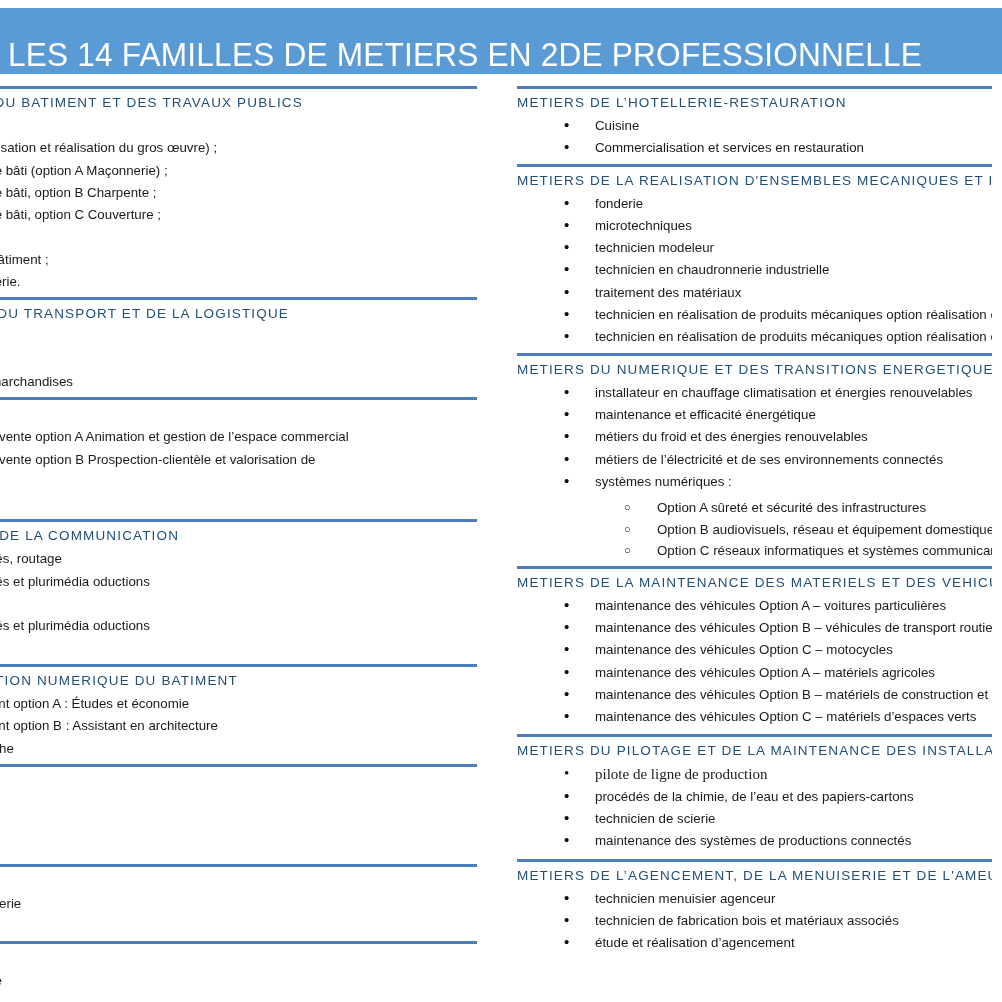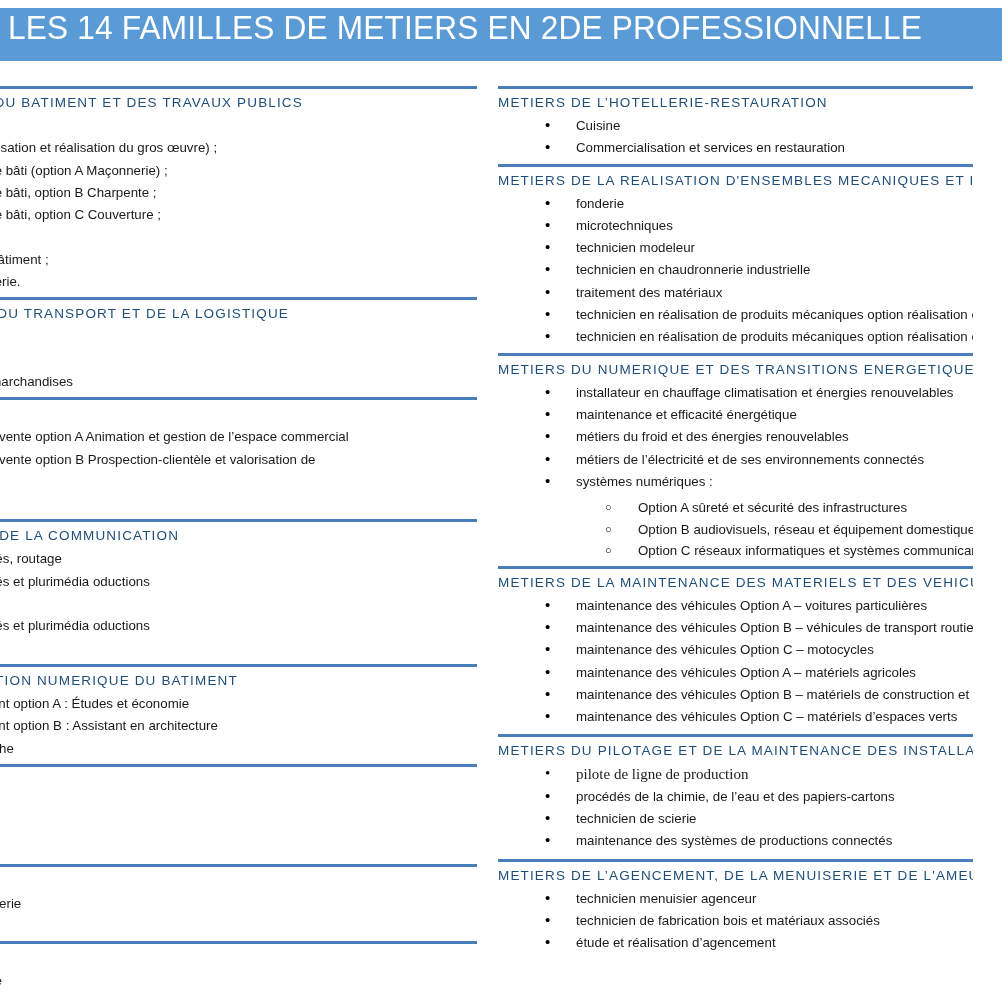--- a/index.html
+++ b/index.html
@@ -14,24 +14,24 @@
     overflow: hidden;
     position: relative;
   }
 
   
   .banner {
     position: absolute;
     left: 0;
     top: 8px;
     width: 1002px;
-    height: 53px;
+    height: 66px;
     background: #5B9BD5;
     display: flex;
-    align-items: flex-start;
+    align-items: flex-end;
     box-sizing: border-box;
     padding-left: 8px;
     overflow: hidden;
   }
   .banner-title {
     color: #ffffff;
     font-family: "Liberation Sans", sans-serif;
     font-size: 34px;
     font-weight: 400;
     letter-spacing: 0.2px;
@@ -51,21 +51,21 @@
   .col {
     position: absolute;
     top: 0;
     overflow: hidden;
   }
   .col-left {
     left: 0;
     width: 477px;
   }
   .col-right {
-    left: 498px;
+    left: 517px;
     width: 475px;
   }
 
   
   .col-left .inner {
     position: relative;
     margin-left: -192px;
     width: 669px;
   }
   .col-right .inner {

